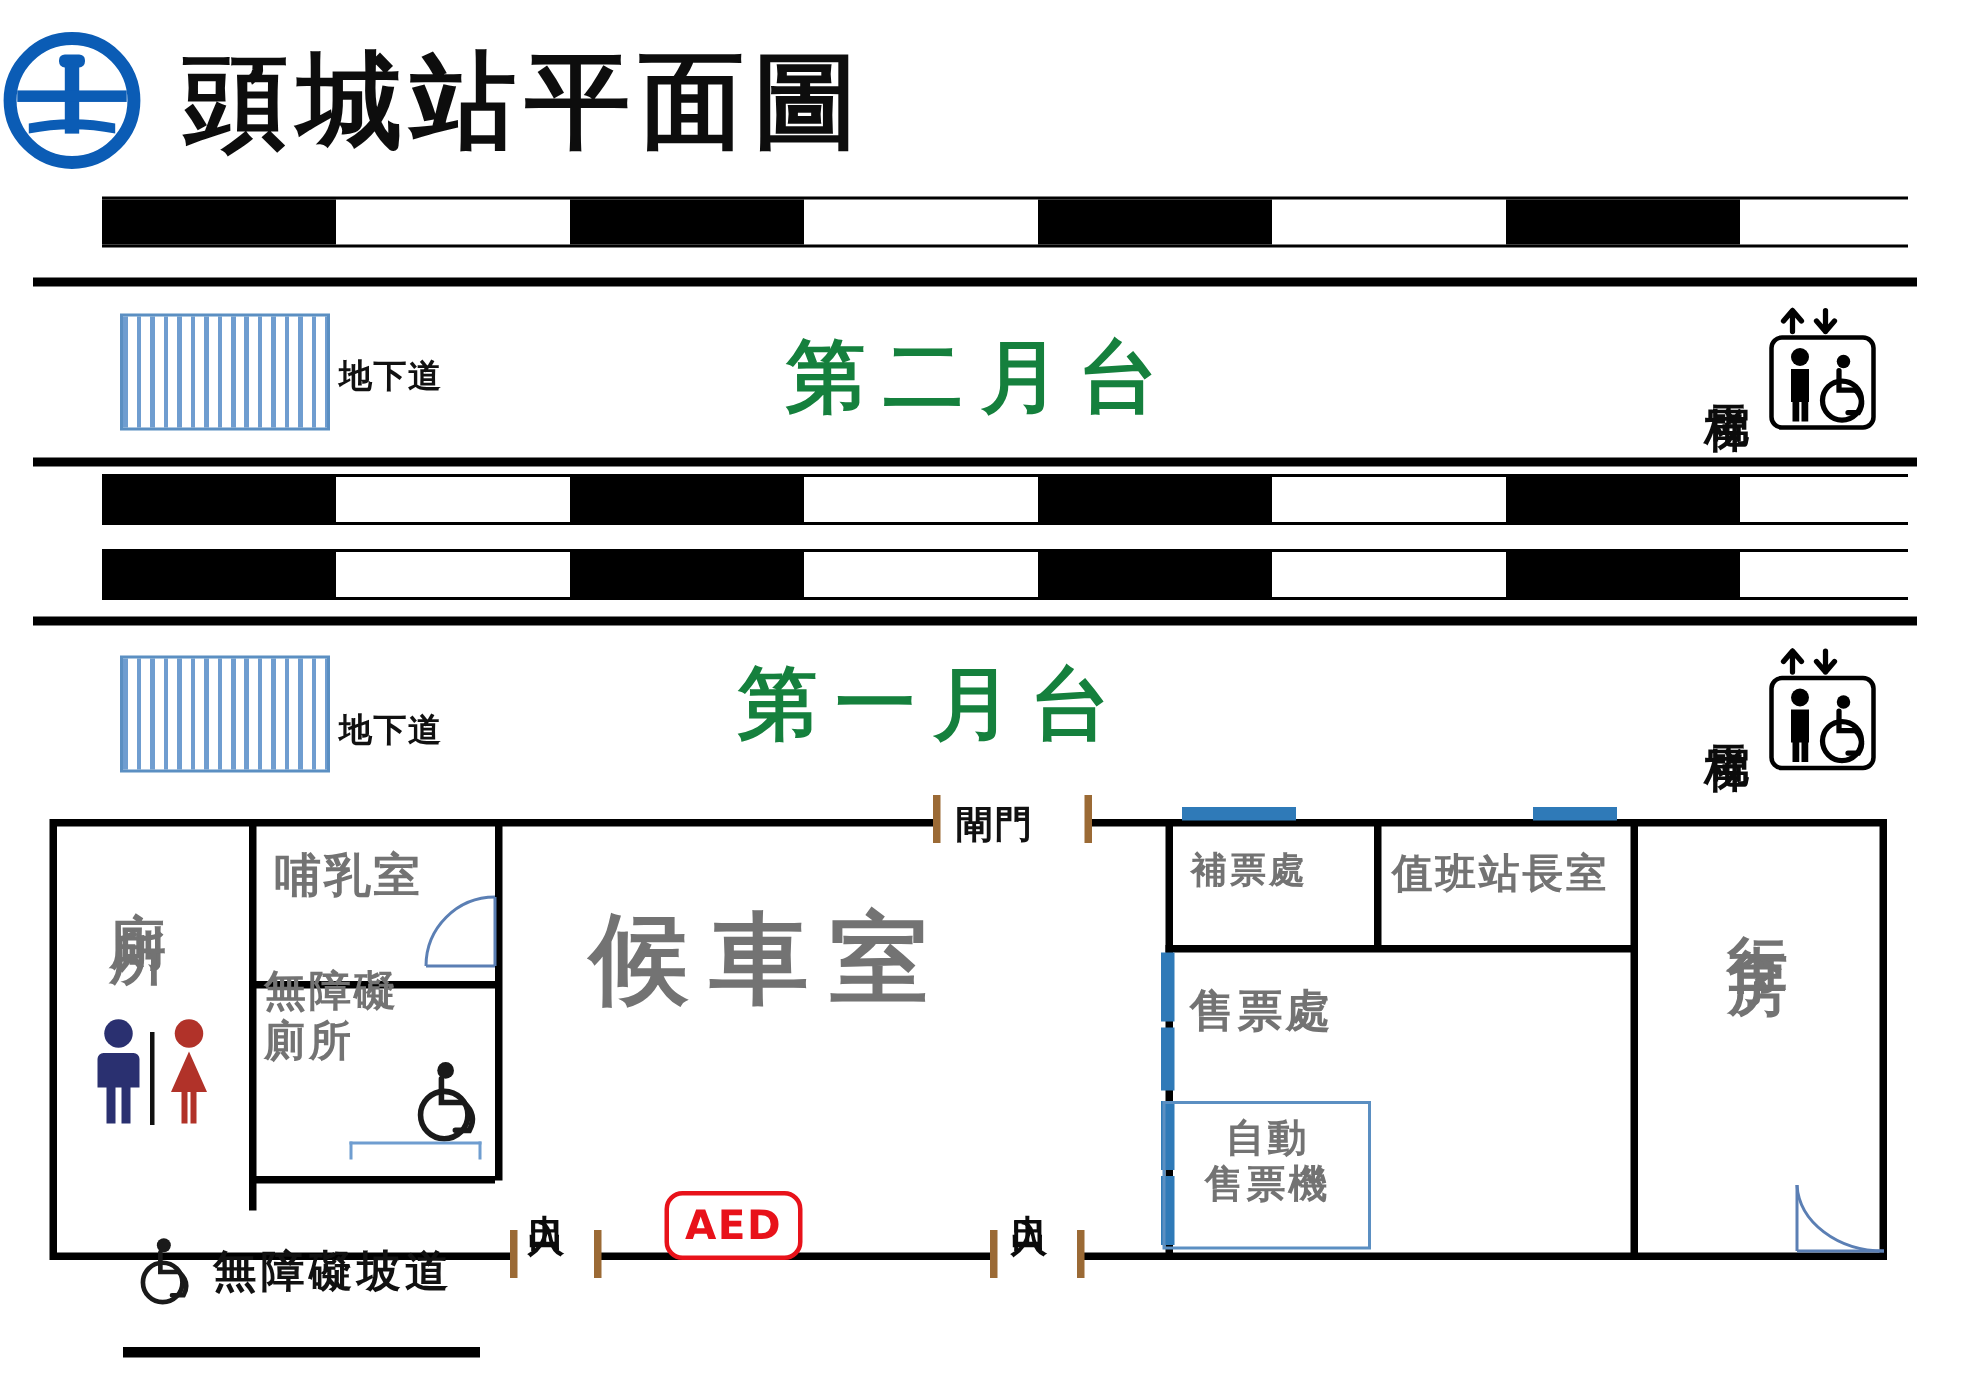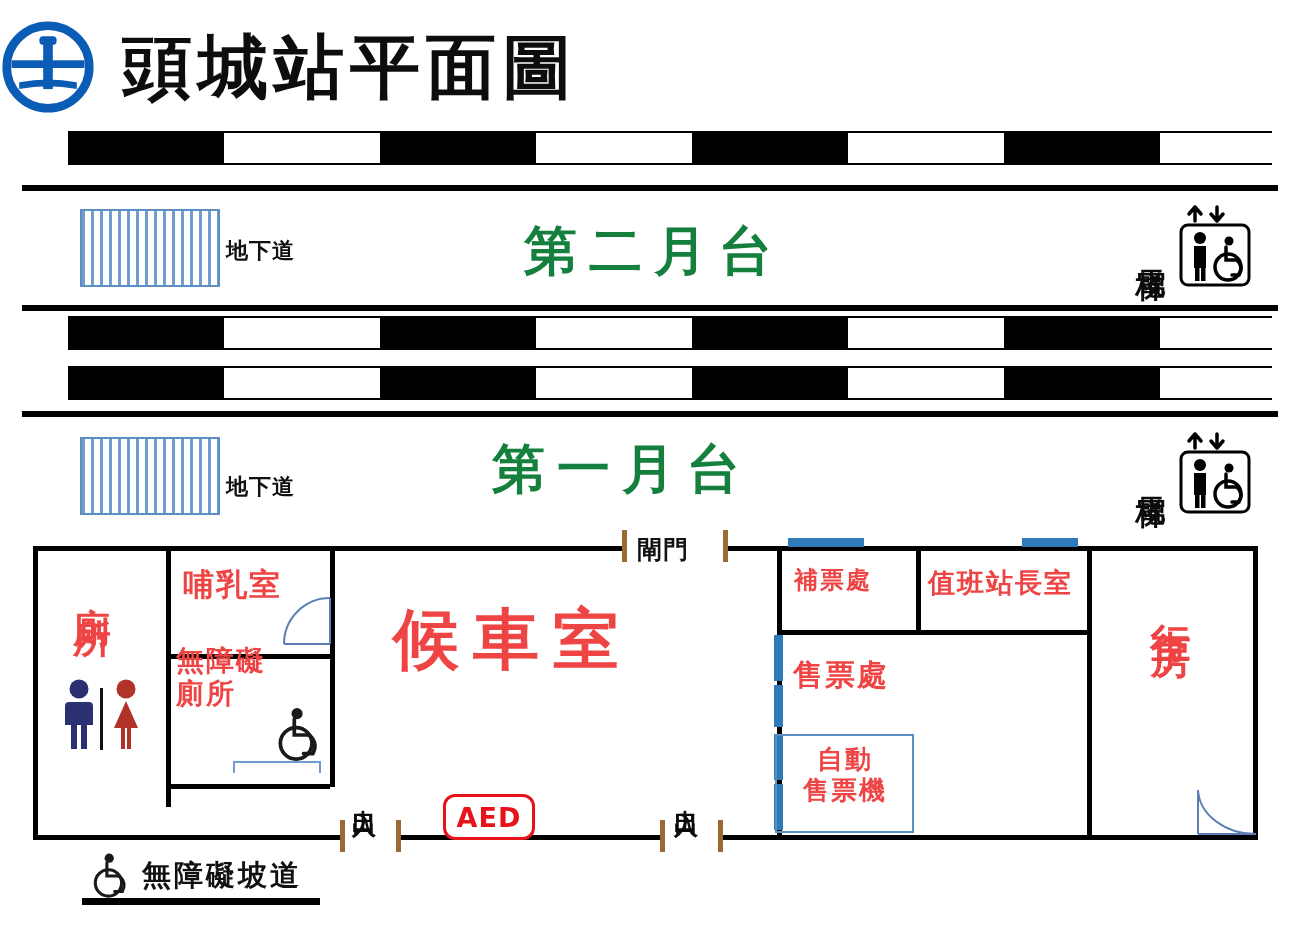--- a/index.html
+++ b/index.html
@@ -113,21 +113,21 @@
     box-sizing: border-box;
     background: #fff;
   }
   .wall-v { position: absolute; background: #000; width: 5px; }
   .wall-h { position: absolute; background: #000; height: 5px; }
 
   .room-label {
     position: absolute;
     font-family: "DejaVu Serif", "Liberation Serif", serif;
     font-weight: 700;
-    color: #ef4444;
+    color: #737373;
     white-space: nowrap;
     text-align: center;
     line-height: 1.05;
     letter-spacing: 2px;
   }
   .vert {
     writing-mode: vertical-rl;
     text-orientation: upright;
     letter-spacing: 6px;
     white-space: nowrap;
@@ -332,21 +332,21 @@
     <span>售票機</span>
   </div>
 
   <div class="room-label vert" style="left:1150px; top:592px; font-size:40px;">行李房</div>
   <svg class="abs" style="left:1196px; top:788px;" width="62" height="48" viewBox="0 0 62 48">
     <path d="M2 2 A58 46 0 0 0 60 46" fill="none" stroke="#5b7fb4" stroke-width="2"></path>
     <line x1="2" y1="2" x2="2" y2="46" stroke="#5b7fb4" stroke-width="2"></line>
     <line x1="2" y1="46" x2="60" y2="46" stroke="#5b7fb4" stroke-width="2"></line>
   </svg>
 
-  <div class="ramp-wrap" style="left:88px; top:852px;">
+  <div class="ramp-wrap" style="left:88px; top:824px;">
     <svg width="44" height="48" viewBox="0 0 56 62">
       <circle cx="27" cy="8" r="6" fill="#1a1a1a"></circle>
       <path d="M24 14 L24 31 L40 31" stroke="#1a1a1a" stroke-width="4" fill="none" stroke-linecap="round"></path>
       <circle cx="26" cy="40" r="17" fill="none" stroke="#1a1a1a" stroke-width="4"></circle>
       <path d="M40 31 Q50 40 44 51 L34 51" stroke="#1a1a1a" stroke-width="4" fill="none" stroke-linecap="round"></path>
     </svg>
     <div class="small-label" style="position:relative; font-size:29px; letter-spacing:3px;">無障礙坡道</div>
   </div>
   <div class="ramp-underline" style="left:82px; top:898px; width:238px;"></div>
 

